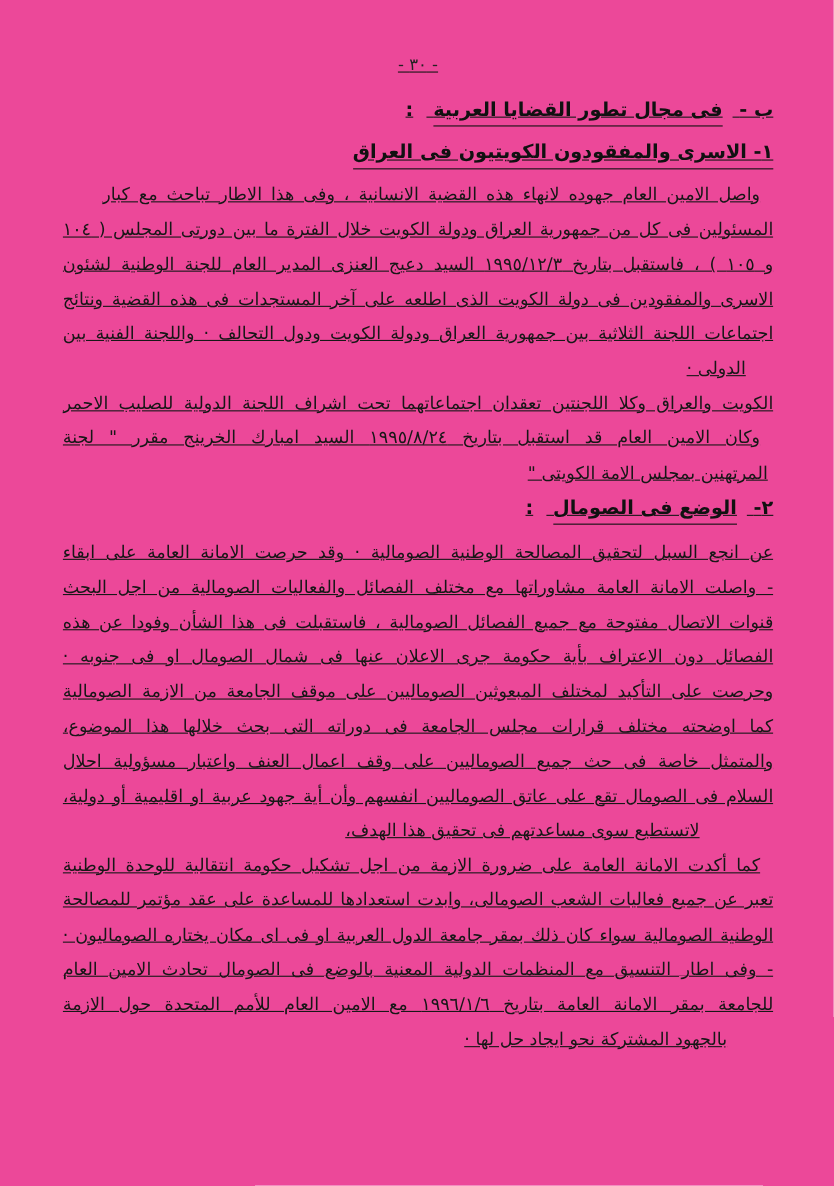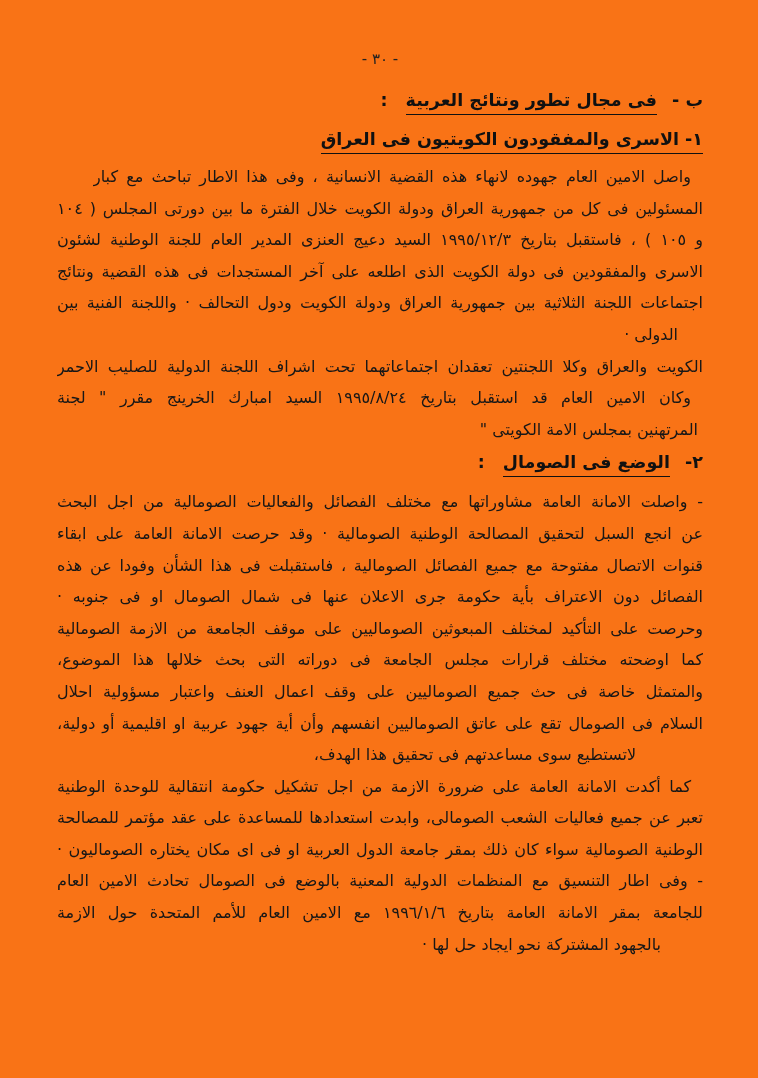--- a/index.html
+++ b/index.html
@@ -1,18 +1,18 @@
 <!DOCTYPE html>
 <html dir="rtl" lang="ar"><head>
 <meta charset="utf-8">
 <style>
   html,body{margin:0;padding:0;background:#ffffff;}
   .page{
-    position:relative;width:758px;height:1078px;background:#f97316;
-    direction:rtl;font-family:"DejaVu Sans",sans-serif;color:#171717;overflow:hidden;
+    position:relative;width:758px;height:1078px;background:#ec4899;
+    direction:rtl;font-family:"DejaVu Sans",sans-serif;color:#171717;overflow:hidden;text-decoration:underline;
   }
   .content{padding:0 55px 0 57px;}
   .page-number{
     text-align:center;padding-top:50px;height:22px;font-size:15px;
     letter-spacing:4px;color:#222;
   }
   .heading{font-weight:bold;font-size:17.5px;color:#111;}
   .heading-b{margin-top:18px;height:32px;}
   .heading-1{margin-top:7px;height:32px;}
   .heading-2{margin-top:7px;height:32px;margin-bottom:2px;}
@@ -30,21 +30,21 @@
 </head>
 <body>
 
 <div class="page">
   <div class="content">
 
     <div class="page-number">- ٣٠ -</div>
 
     <div class="heading heading-b">
       <span>ب -</span>
-      <span class="u gap">فى مجال تطور ونتائج العربية</span>
+      <span class="u gap">فى مجال تطور القضايا العربية</span>
       <span class="gap2">:</span>
     </div>
 
     <div class="heading heading-1">
       <span class="u">١- الاسرى والمفقودون الكويتيون فى العراق</span>
     </div>
 
     <div>
         <div class="para">
           <div class="line j" style="padding-right: 12px; margin-left: 36px;">واصل الامين العام جهوده لانهاء هذه القضية الانسانية ، وفى هذا الاطار تباحث مع كبار</div>
@@ -62,22 +62,22 @@
       </div>
 
     <div class="heading heading-2">
       <span>٢-</span>
       <span class="u gap">الوضع فى الصومال</span>
       <span class="gap2">:</span>
     </div>
 
     <div>
         <div class="para">
+          <div class="line j">عن انجع السبل لتحقيق المصالحة الوطنية الصومالية · وقد حرصت الامانة العامة على ابقاء</div>
           <div class="line j">- واصلت الامانة العامة مشاوراتها مع مختلف الفصائل والفعاليات الصومالية من اجل البحث</div>
-          <div class="line j">عن انجع السبل لتحقيق المصالحة الوطنية الصومالية · وقد حرصت الامانة العامة على ابقاء</div>
           <div class="line j">قنوات الاتصال مفتوحة مع جميع الفصائل الصومالية ، فاستقبلت فى هذا الشأن وفودا عن هذه</div>
           <div class="line j">الفصائل دون الاعتراف بأية حكومة جرى الاعلان عنها فى شمال الصومال او فى جنوبه ·</div>
           <div class="line j">وحرصت على التأكيد لمختلف المبعوثين الصوماليين على موقف الجامعة من الازمة الصومالية</div>
           <div class="line j">كما اوضحته مختلف قرارات مجلس الجامعة فى دوراته التى بحث خلالها هذا الموضوع،</div>
           <div class="line j">والمتمثل خاصة فى حث جميع الصوماليين على وقف اعمال العنف واعتبار مسؤولية احلال</div>
           <div class="line j">السلام فى الصومال تقع على عاتق الصوماليين انفسهم وأن أية جهود عربية او اقليمية أو دولية،</div>
           <div class="line e" style="padding-right: 67px;">لاتستطيع سوى مساعدتهم فى تحقيق هذا الهدف،</div>
         </div>
         <div class="para">
           <div class="line j" style="padding-right: 12px;">كما أكدت الامانة العامة على ضرورة الازمة من اجل تشكيل حكومة انتقالية للوحدة الوطنية</div>

